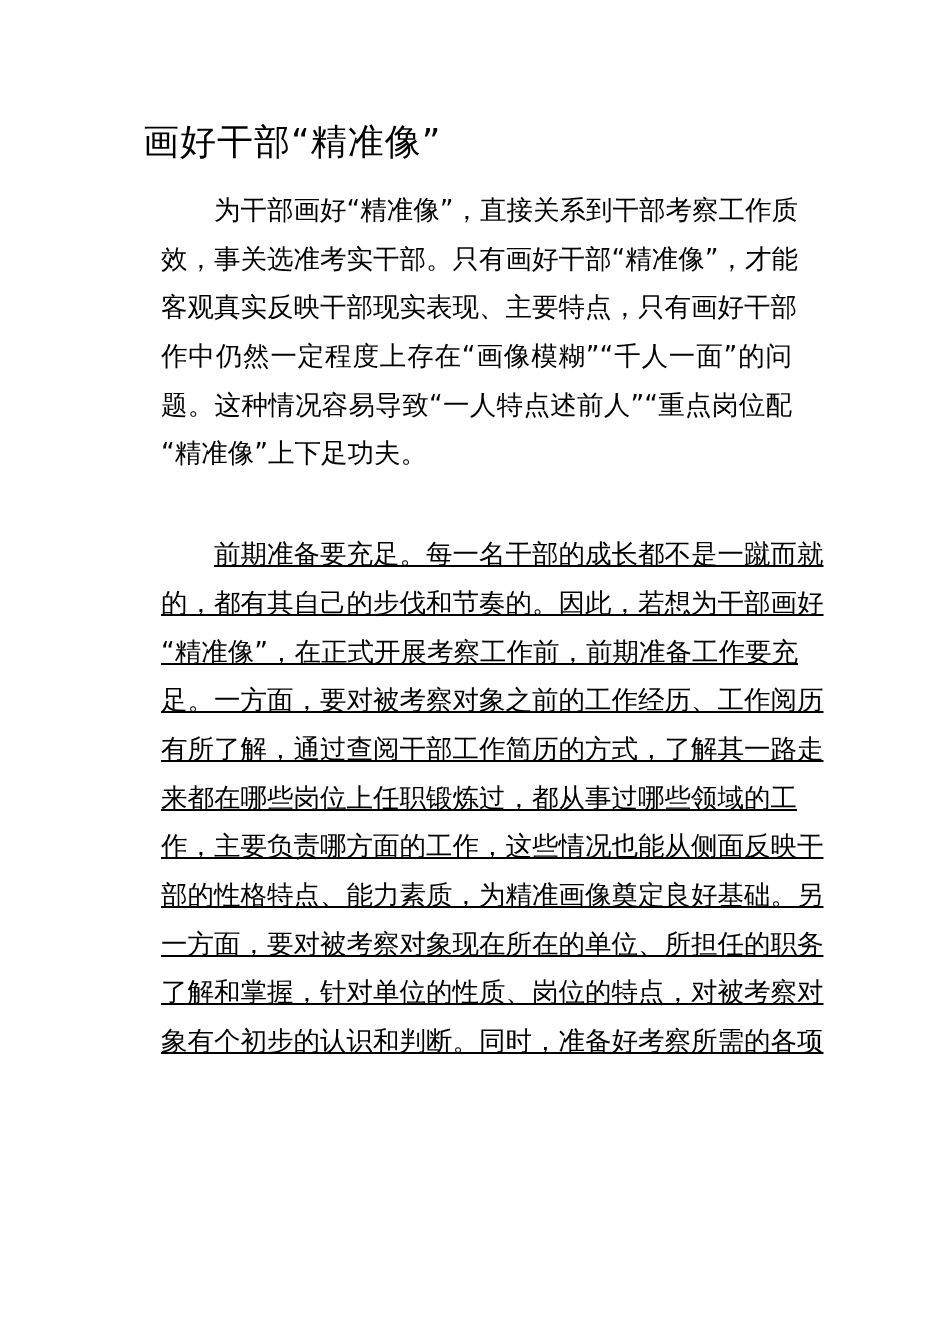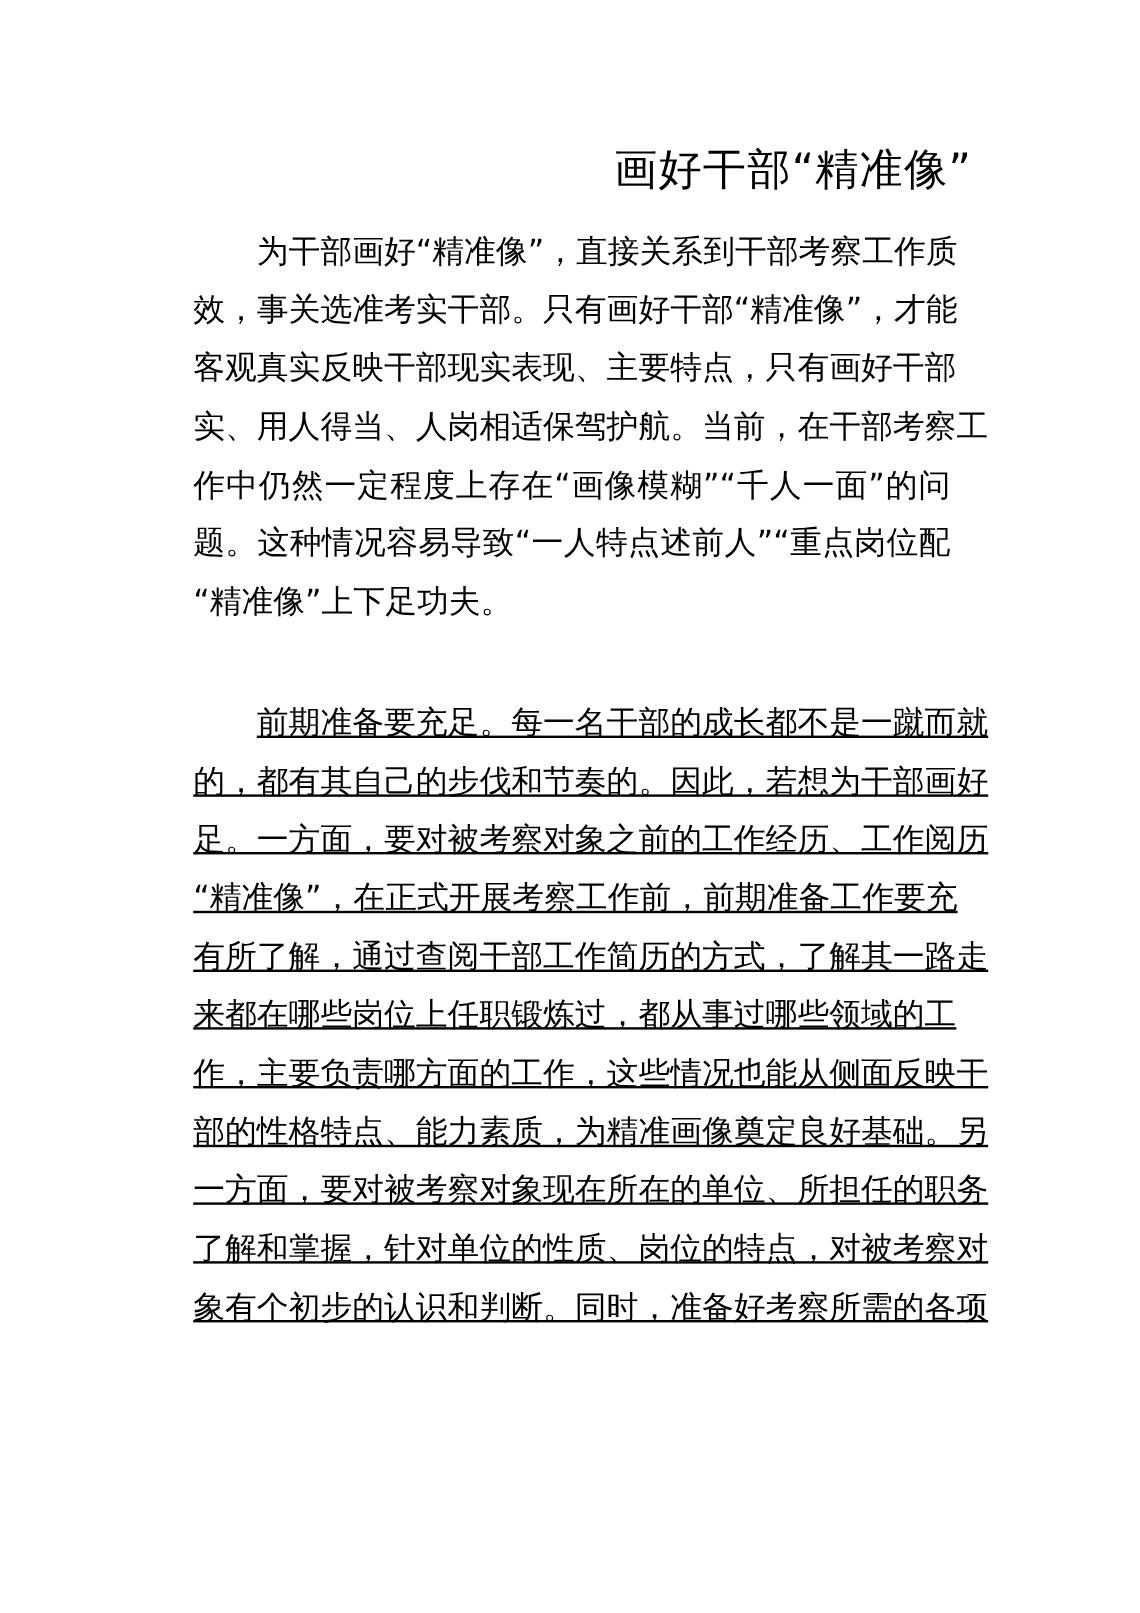--- a/index.html
+++ b/index.html
@@ -19,21 +19,21 @@
     width: 950px;
     height: 1344px;
     padding: 116px 140px 0 143px;
     background: #ffffff;
   }
   .doc-title {
     margin: 0;
     font-size: 36px;
     font-weight: 400;
     line-height: 52px;
-    text-align: right;
+    text-align: left;
     white-space: nowrap;
     letter-spacing: 1px;
   }
   .para {
     margin: 18px;
   }
   .para-1 { margin-top: 18px; }
   .para-2 { margin-top: 52px; text-decoration: underline; }
   .line {
     height: 48.7px;
@@ -55,31 +55,30 @@
 <body>
 
 <div class="page">
 
   <h1 class="doc-title">画好干部“精准像”</h1>
 
   <div class="para para-1">
     <div class="line indent">为干部画好“精准像”，直接关系到干部考察工作质</div>
     <div class="line">效，事关选准考实干部。只有画好干部“精准像”，才能</div>
     <div class="line">客观真实反映干部现实表现、主要特点，只有画好干部</div>
-    <div class="line">实、用人得当、人岗相适保驾护航。当前，在干部考察工</div>
     <div class="line">作中仍然一定程度上存在“画像模糊”“千人一面”的问</div>
     <div class="line">题。这种情况容易导致“一人特点述前人”“重点岗位配</div>
     <div class="line para-end">“精准像”上下足功夫。</div>
   </div>
 
   <div class="para para-2">
     <div class="line indent">前期准备要充足。每一名干部的成长都不是一蹴而就</div>
     <div class="line">的，都有其自己的步伐和节奏的。因此，若想为干部画好</div>
+    <div class="line">“精准像”，在正式开展考察工作前，前期准备工作要充</div>
     <div class="line">足。一方面，要对被考察对象之前的工作经历、工作阅历</div>
-    <div class="line">“精准像”，在正式开展考察工作前，前期准备工作要充</div>
     <div class="line">有所了解，通过查阅干部工作简历的方式，了解其一路走</div>
     <div class="line">来都在哪些岗位上任职锻炼过，都从事过哪些领域的工</div>
     <div class="line">作，主要负责哪方面的工作，这些情况也能从侧面反映干</div>
     <div class="line">部的性格特点、能力素质，为精准画像奠定良好基础。另</div>
     <div class="line">一方面，要对被考察对象现在所在的单位、所担任的职务</div>
     <div class="line">了解和掌握，针对单位的性质、岗位的特点，对被考察对</div>
     <div class="line">象有个初步的认识和判断。同时，准备好考察所需的各项</div>
   </div>
 
 </div>

